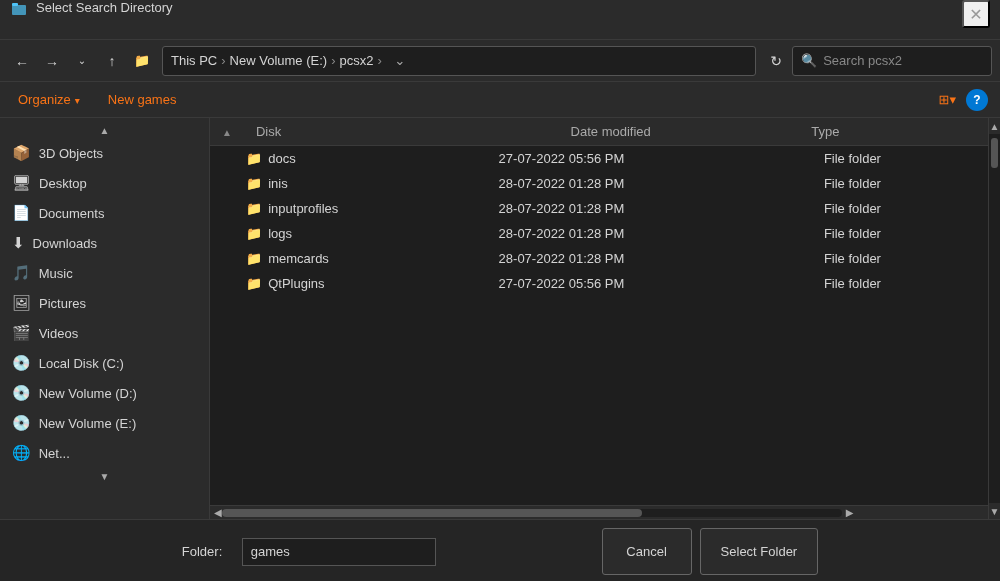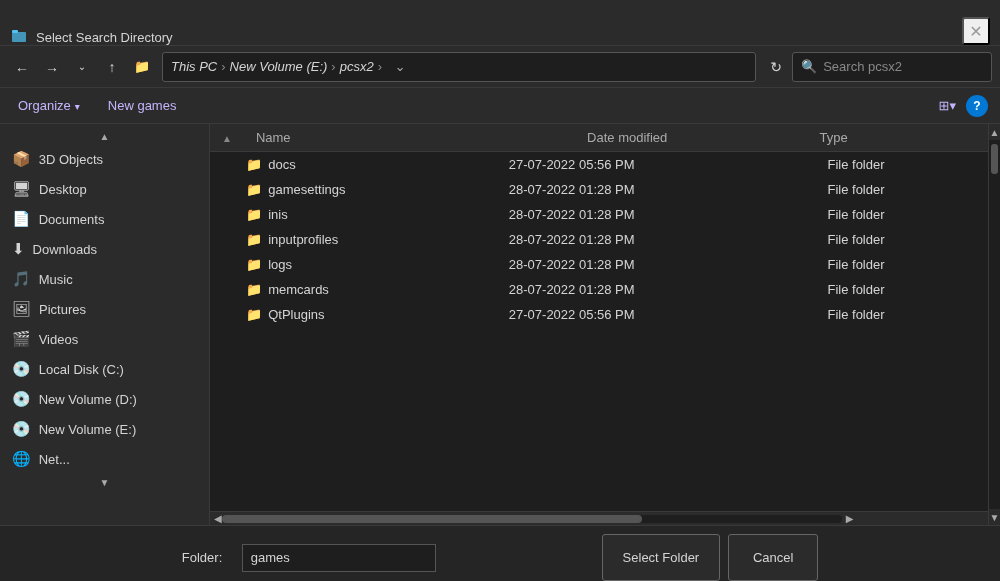--- a/index.html
+++ b/index.html
@@ -6,23 +6,23 @@
     body {
       width: 1000px;
       height: 581px;
       background: #1e1e1e;
       font-family: 'Segoe UI', Arial, sans-serif;
       color: #d4d4d4;
       overflow: hidden;
     }
     .title-bar {
       background: #2b2b2b;
-      height: 46px;
-      display: flex;
-      align-items: flex-end;
+      height: 40px;
+      display: flex;
+      align-items: flex-start;
       padding: 0 10px;
       border-bottom: 1px solid #3a3a3a;
     }
     .title-bar-icon {
       width: 18px;
       height: 18px;
       margin-right: 8px;
       display: flex; align-items: center; justify-content: center;
     }
     .title-bar-title {
@@ -74,21 +74,20 @@
       margin: 0 4px;
       font-size: 13px;
     }
     .breadcrumb-separator {
       color: #888;
       margin: 0 4px;
     }
     .breadcrumb-item {
       color: #d4d4d4;
       cursor: pointer;
-      font-style: italic;
     }
     .breadcrumb-dropdown {
       width: 20px;
       height: 28px;
       background: transparent;
       border: none;
       color: #aaa;
       display: flex; align-items: center; justify-content: center;
       cursor: pointer;
       margin-left: 4px;
@@ -120,21 +119,21 @@
       height: 36px;
       display: flex;
       align-items: center;
       padding: 0 12px;
       gap: 16px;
       border-bottom: 1px solid #3a3a3a;
     }
     .action-btn {
       background: transparent;
       border: none;
-      color: #c4b5fd;
+      color: #f97316;
       font-size: 13px;
       cursor: pointer;
       padding: 4px 6px;
       border-radius: 3px;
     }
     .action-btn .dropdown-arrow { font-size: 10px; margin-left: 4px; }
 
     .view-btn {
       margin-left: auto;
       display: flex;
@@ -450,43 +449,35 @@
     <div class="sidebar-scroll-down">▼</div>
   </div>
 
   <div class="pane-with-scroll">
     <div class="file-pane">
 
       <table class="file-table">
         <thead>
           <tr>
             <th style="width:20px;"><span style="color:#888;font-size:10px;">▲</span></th>
-            <th style="cursor:pointer;">Name</th>
+            <th style="cursor:pointer;">Disk</th>
             <th style="cursor:pointer;text-align:center;">Date modified</th>
             <th style="cursor:pointer;">Type</th>
           </tr>
         </thead>
       </table>
       <div class="file-scroll">
         <table class="file-table">
           <tbody id="file-tbody">
               <tr>
     <td style="width:20px;"></td>
     <td>
       <span class="file-icon" style="color:#f0c040">📁</span>docs
     </td>
     <td>27-07-2022 05:56 PM</td>
-    <td>File folder</td>
-  </tr>
-              <tr>
-    <td style="width:20px;"></td>
-    <td>
-      <span class="file-icon" style="color:#f0c040">📁</span>gamesettings
-    </td>
-    <td>28-07-2022 01:28 PM</td>
     <td>File folder</td>
   </tr>
               <tr>
     <td style="width:20px;"></td>
     <td>
       <span class="file-icon" style="color:#f0c040">📁</span>inis
     </td>
     <td>28-07-2022 01:28 PM</td>
     <td>File folder</td>
   </tr>
@@ -544,16 +535,16 @@
     </div>
   </div>
 </div>
 
 <div class="footer">
   <div class="folder-row">
     <label class="folder-label">Folder:</label>
     <input class="folder-input" type="text" value="games" style="">
   </div>
   <div class="footer-buttons">
+    <button class="footer-btn secondary">Cancel</button>
     <button class="footer-btn primary">Select Folder</button>
-    <button class="footer-btn secondary">Cancel</button>
   </div>
 </div>
 
 </body></html>

